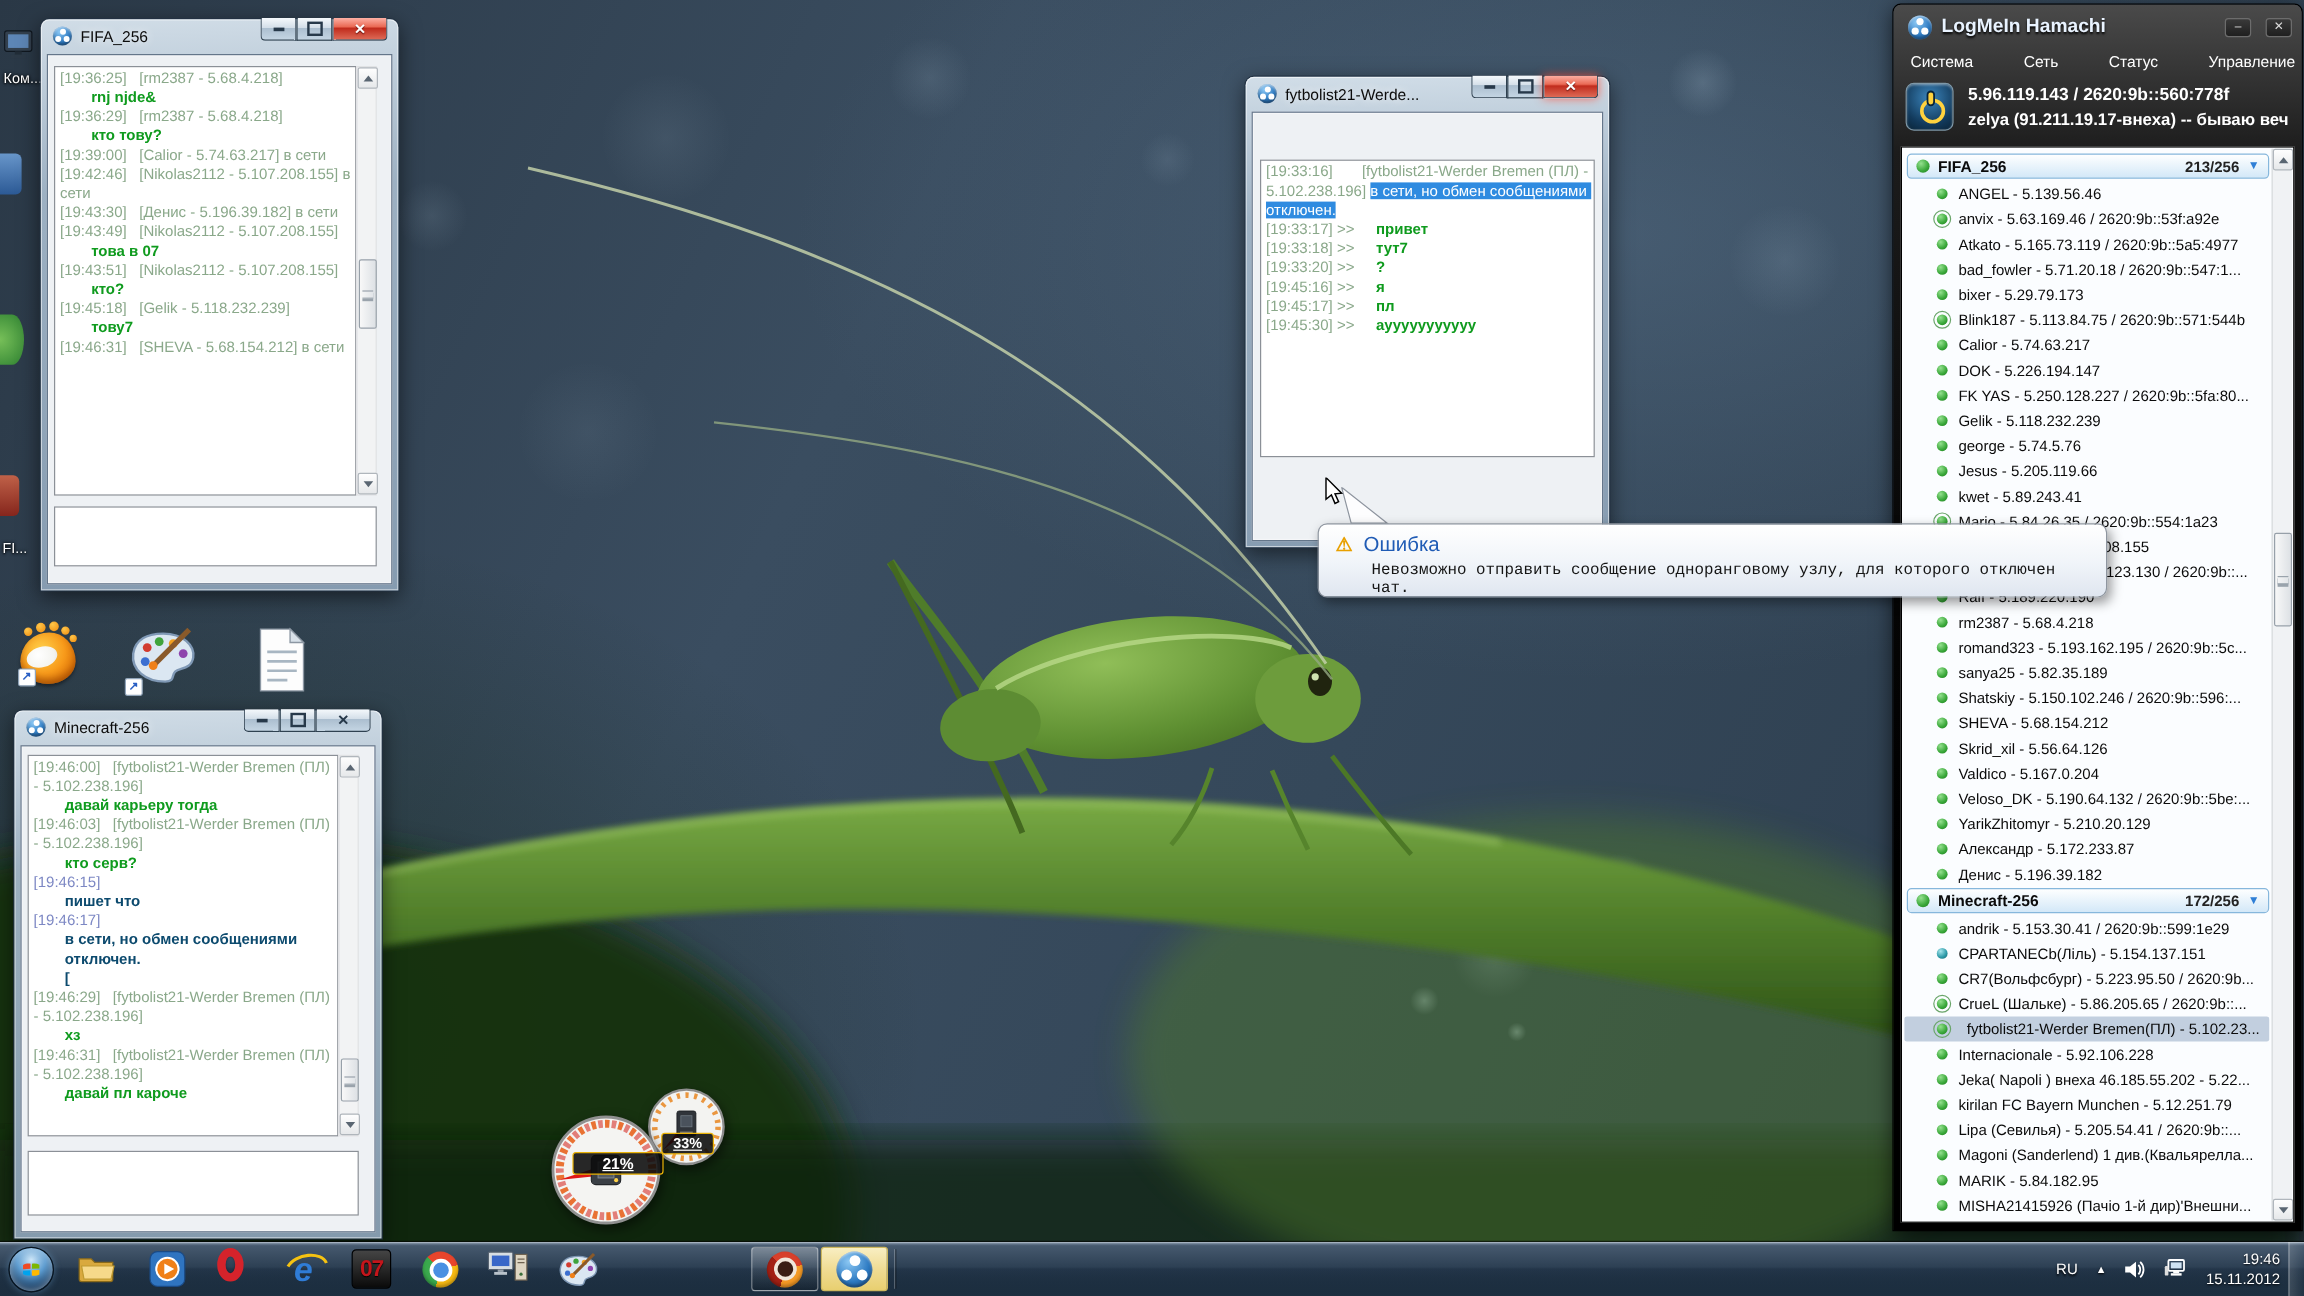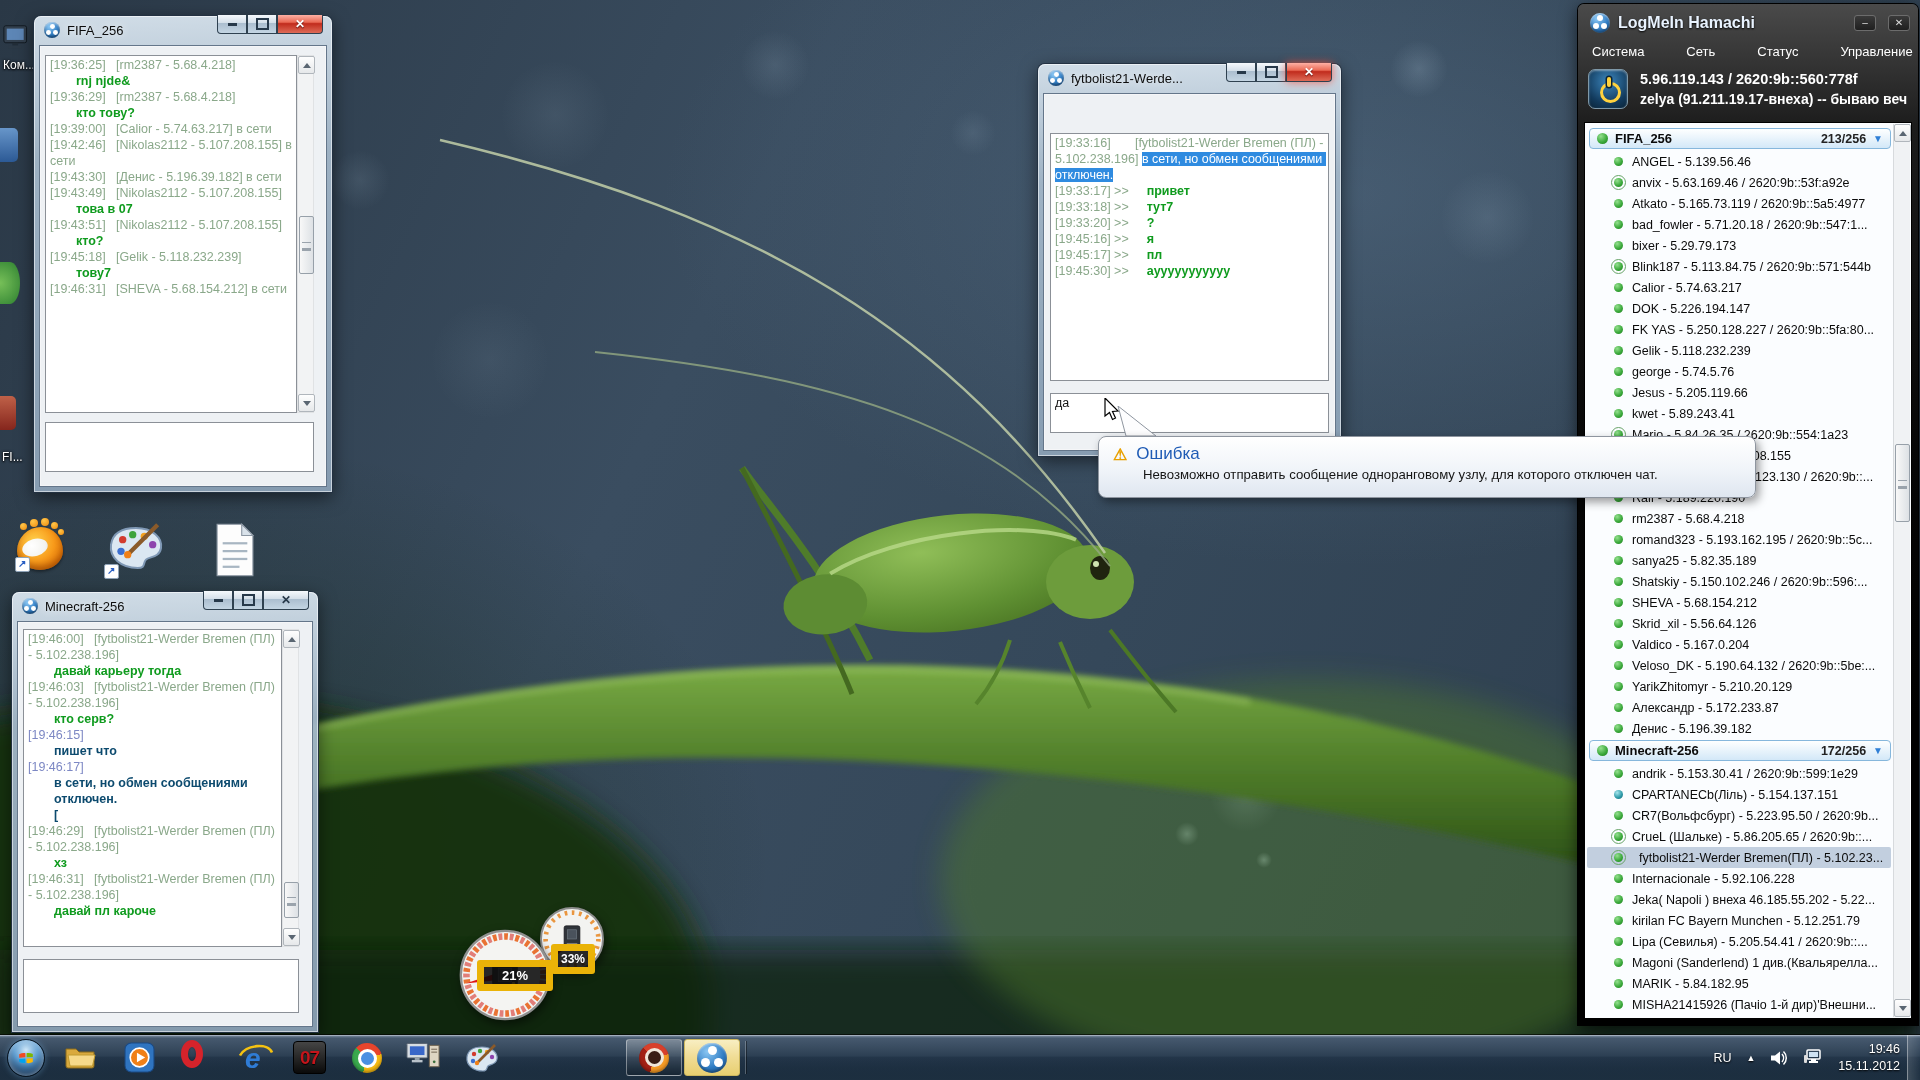--- a/index.html
+++ b/index.html
@@ -117,28 +117,28 @@
   .mtext{overflow:hidden;}
   #h-sb{position:absolute;right:1px;top:1px;bottom:1px;width:17px;background:#f0f2f4;border-left:1px solid #d7dadd;}
 
   
   #tt-tail{position:absolute;left:1110px;top:406px;z-index:39;}
   #tooltip{position:absolute;left:1098px;top:436px;width:658px;height:62px;z-index:40;
     background:linear-gradient(#ffffff,#f0f4f9 55%,#dfe6f0);border:1px solid #8e959f;border-radius:8px;
     box-shadow:3px 4px 10px rgba(0,0,0,.4);padding:7px 12px 6px 14px;}
   .tt-title{display:flex;align-items:center;gap:9px;font-size:17px;color:#1f5bb5;}
   .tt-warn{color:#e8a000;font-size:16px;font-weight:bold;}
-  .tt-text{margin:3px 0 12px 30px;font-size:13.2px;color:#151515;}
+  .tt-text{margin:3px 0 12px 30px;font-size:13.2px;color:#151515;font-family:Liberation Mono, monospace;}
 
   #cursor{position:absolute;left:1104px;top:398px;z-index:50;}
 
   
   .gadget{position:absolute;z-index:6;filter:drop-shadow(2px 4px 5px rgba(0,0,0,.5));}
-  .glabel{position:absolute;z-index:7;background:rgba(10,10,10,.88);border:7px solid #eab308;border-radius:3px;
-    color:#fff;font-weight:bold;font-size:13px;text-align:center;padding:1px 0;}
+  .glabel{position:absolute;z-index:7;background:rgba(10,10,10,.88);border:1px solid #eab308;border-radius:3px;
+    color:#fff;font-weight:bold;font-size:13px;text-align:center;padding:1px 0;text-decoration:underline;}
 
   
   #taskbar{position:absolute;left:0;right:0;top:1035px;height:45px;z-index:60;
     background:linear-gradient(#8496aa,#46596e 7%,#2d4054 46%,#22344710 50%,#1d2f40),linear-gradient(#304358,#16283a);
     box-shadow:inset 0 1px 0 rgba(255,255,255,.3),0 -1px 0 rgba(0,0,0,.6);}
   .tbi{position:absolute;display:flex;align-items:center;justify-content:center;}
   .p-start{left:6px;top:3px;width:40px;height:40px;}
   .p-explorer{left:64px;top:7px;} .p-wmp{left:124px;top:7px;} .p-opera{left:181px;top:5px;}
   .p-ie{left:238px;top:7px;} .p-fifa07{left:293px;top:6px;} .p-chrome{left:352px;top:8px;}
   .p-computer{left:406px;top:6px;} .p-paint{left:464px;top:9px;}
@@ -382,21 +382,20 @@
         </div>
       <div class="cbtn" data-interactable="true">
           <span class="g-max"></span>
         </div>
       <div class="cbtn close" style="box-shadow:0 0 8px rgba(255,80,60,.8)" data-interactable="true">
           <span class="g-x">✕</span>
         </div>
     </div>
     <div class="client" data-interactable="false">
       <div class="clog" id="log-fytbolist" style="left:6px;top:39px;width:279px;height:248px" data-interactable="true"><div class="cline" data-interactable="false"><div class="m-meta" data-interactable="false">[19:33:16]       [fytbolist21-Werder Bremen (ПЛ) - 5.102.238.196] <span class="hl" data-interactable="false">в сети, но обмен сообщениями отключен.</span></div></div><div class="cline il" data-interactable="false"><span class="m-meta" data-interactable="false">[19:33:17] &gt;&gt;</span><span class="m-msg ilm" data-interactable="false">привет</span></div><div class="cline il" data-interactable="false"><span class="m-meta" data-interactable="false">[19:33:18] &gt;&gt;</span><span class="m-msg ilm" data-interactable="false">тут7</span></div><div class="cline il" data-interactable="false"><span class="m-meta" data-interactable="false">[19:33:20] &gt;&gt;</span><span class="m-msg ilm" data-interactable="false">?</span></div><div class="cline il" data-interactable="false"><span class="m-meta" data-interactable="false">[19:45:16] &gt;&gt;</span><span class="m-msg ilm" data-interactable="false">я</span></div><div class="cline il" data-interactable="false"><span class="m-meta" data-interactable="false">[19:45:17] &gt;&gt;</span><span class="m-msg ilm" data-interactable="false">пл</span></div><div class="cline il" data-interactable="false"><span class="m-meta" data-interactable="false">[19:45:30] &gt;&gt;</span><span class="m-msg ilm" data-interactable="false">аууууууууууу</span></div></div>
-      <div class="cinput" style="left:6px;top:299px;width:279px;height:40px" data-interactable="true">да</div>
     </div>
   </div>
 
   <div id="hamachi" data-interactable="true">
     <div class="h-title" data-interactable="true">
       <span class="hami" style="width:20px;height:20px" data-interactable="false">
           <span class="dd a"></span>
           <span class="dd b"></span>
           <span class="dd c"></span>
         </span>

